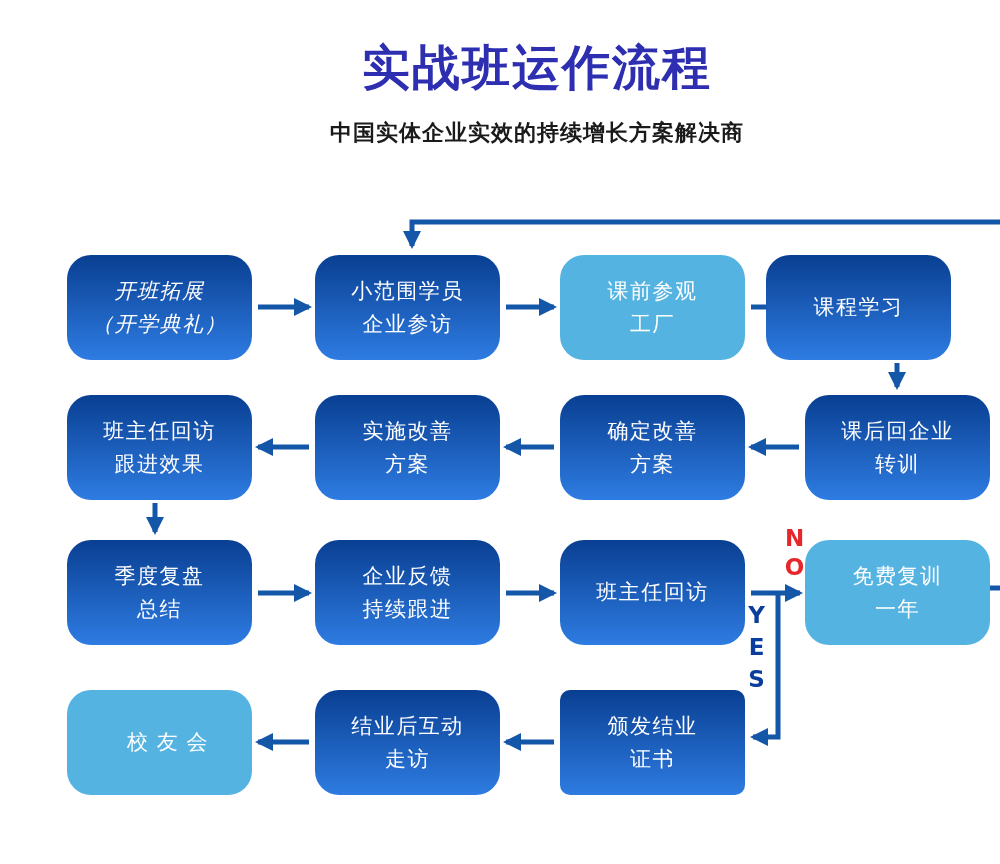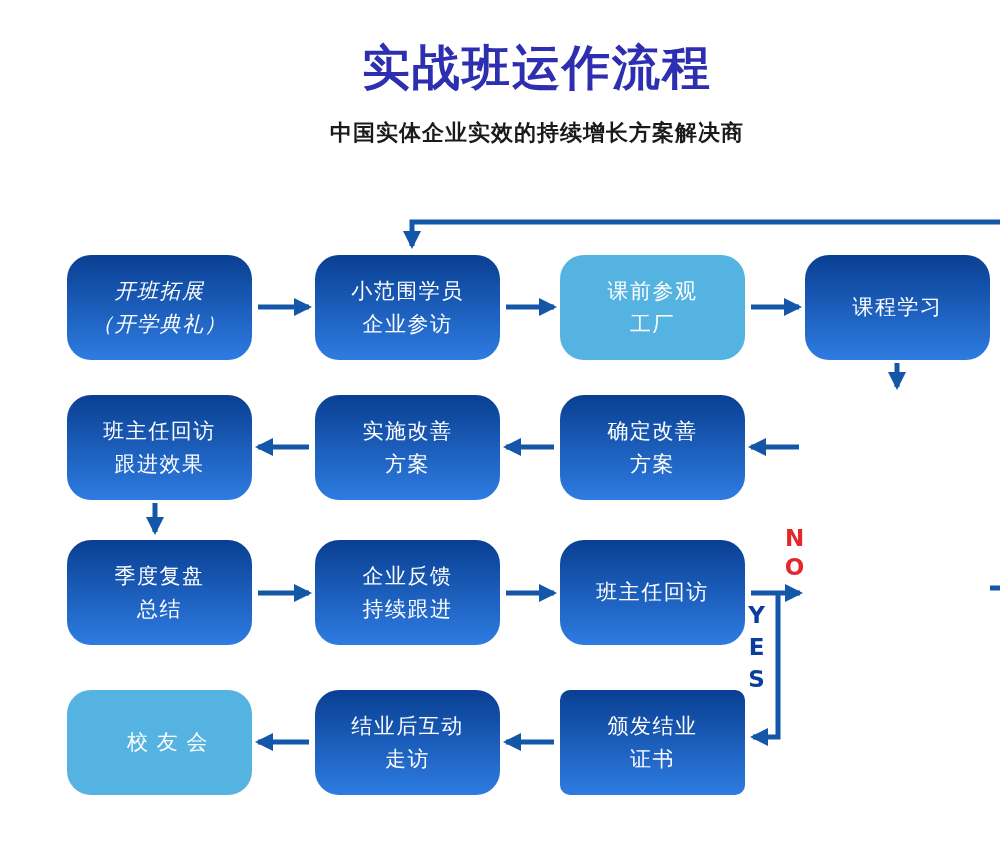--- a/index.html
+++ b/index.html
@@ -79,47 +79,55 @@
 （开学典礼）</span>
     </div>
   <div class="node dark" style="left:278px; top:255px;">
       <span>小范围学员
 企业参访</span>
     </div>
   <div class="node light" style="left:523px; top:255px;">
       <span>课前参观
 工厂</span>
     </div>
-  <div class="node dark" style="left:768px; top:255px;">
+  <div class="node dark" style="left:729px; top:255px;">
       <span>课程学习</span>
     </div>
 
   <div class="node dark" style="left:30px;  top:395px;">
       <span>班主任回访
 跟进效果</span>
     </div>
   <div class="node dark" style="left:278px; top:395px;">
       <span>实施改善
 方案</span>
     </div>
   <div class="node dark" style="left:523px; top:395px;">
       <span>确定改善
 方案</span>
     </div>
+  <div class="node dark" style="left:768px; top:395px;">
+      <span>课后回企业
+转训</span>
+    </div>
 
   <div class="node dark" style="left:30px;  top:540px;">
       <span>季度复盘
 总结</span>
     </div>
   <div class="node dark" style="left:278px; top:540px;">
       <span>企业反馈
 持续跟进</span>
     </div>
   <div class="node dark" style="left:523px; top:540px;">
       <span>班主任回访</span>
+    </div>
+  <div class="node light" style="left:768px; top:540px;">
+      <span>免费复训
+一年</span>
     </div>
 
   <div class="node light" style="left:30px;  top:690px;padding-left:17px;">
       <span>校 友 会</span>
     </div>
   <div class="node dark" style="left:278px; top:690px;">
       <span>结业后互动
 走访</span>
     </div>
   <div class="node dark" style="left:523px; top:690px;border-radius:10px;">

